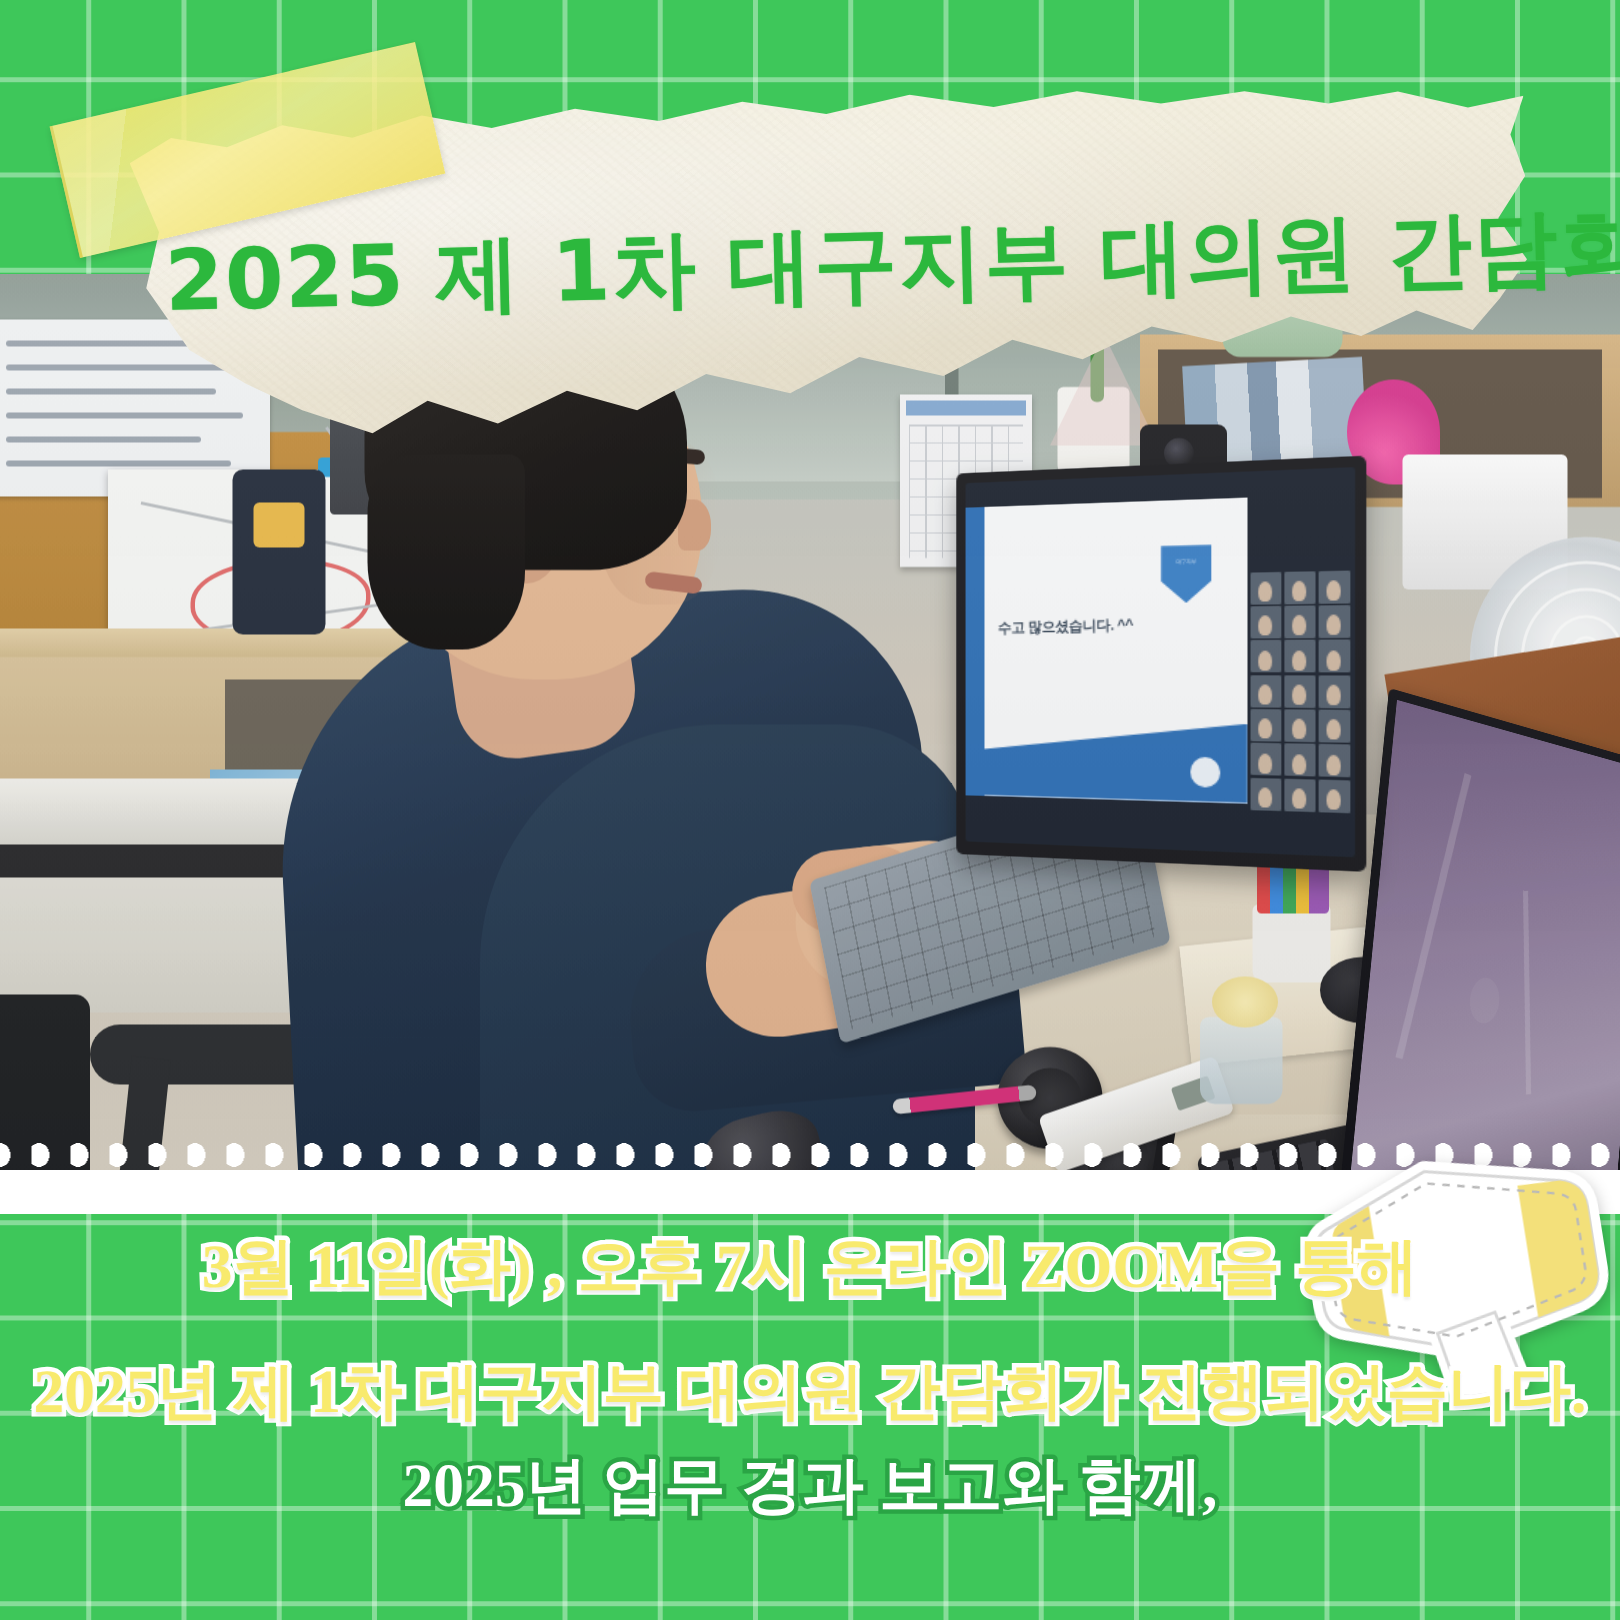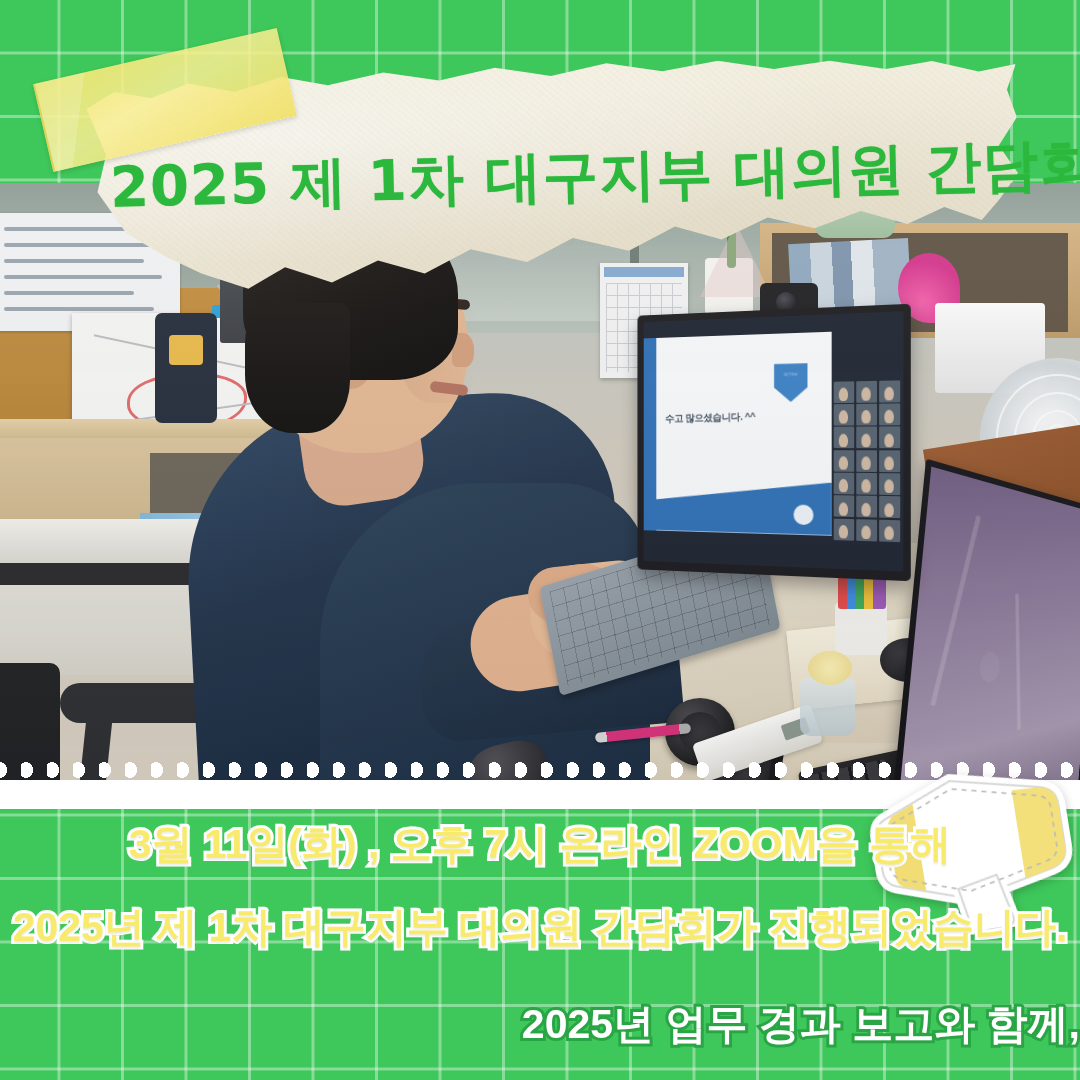--- a/index.html
+++ b/index.html
@@ -366,38 +366,38 @@
   #megaphone{
     position:absolute; left:868px; top:762px; width:212px; height:170px;
     transform:rotate(-9deg);
     filter:drop-shadow(0 3px 5px rgba(0,0,0,.22));
   }
 
   
   #caption{
     position:absolute; left:0; right:0; top:824px;
     text-align:center;
-    font-family:Liberation Sans, sans-serif;
+    font-family:Liberation Serif, serif;
     font-weight:bold;
   }
   .cap-line{ display:block; white-space:nowrap; }
   .cap-yellow{
     font-size:41px; color:#f8ea6d; line-height:1.0;
     -webkit-text-stroke:6px #ffffff;
     paint-order:stroke fill;
     text-shadow:0 2px 2px rgba(0,0,0,.08);
   }
   .cap-white{
     font-size:41px; color:#ffffff; line-height:1.0;
     -webkit-text-stroke:6px #2aa545;
     paint-order:stroke fill;
   }
   .sp1{ margin-top:0; }
   .sp2{ margin-top:42px; }
-  .sp3{ margin-top:56px;text-align:right; }
+  .sp3{ margin-top:22px; }
 </style>
 </head>
 <body>
 
 <div id="card">
 
   <div id="grid"></div>
 
   <div id="photo-wrap">
     <div id="photo">

